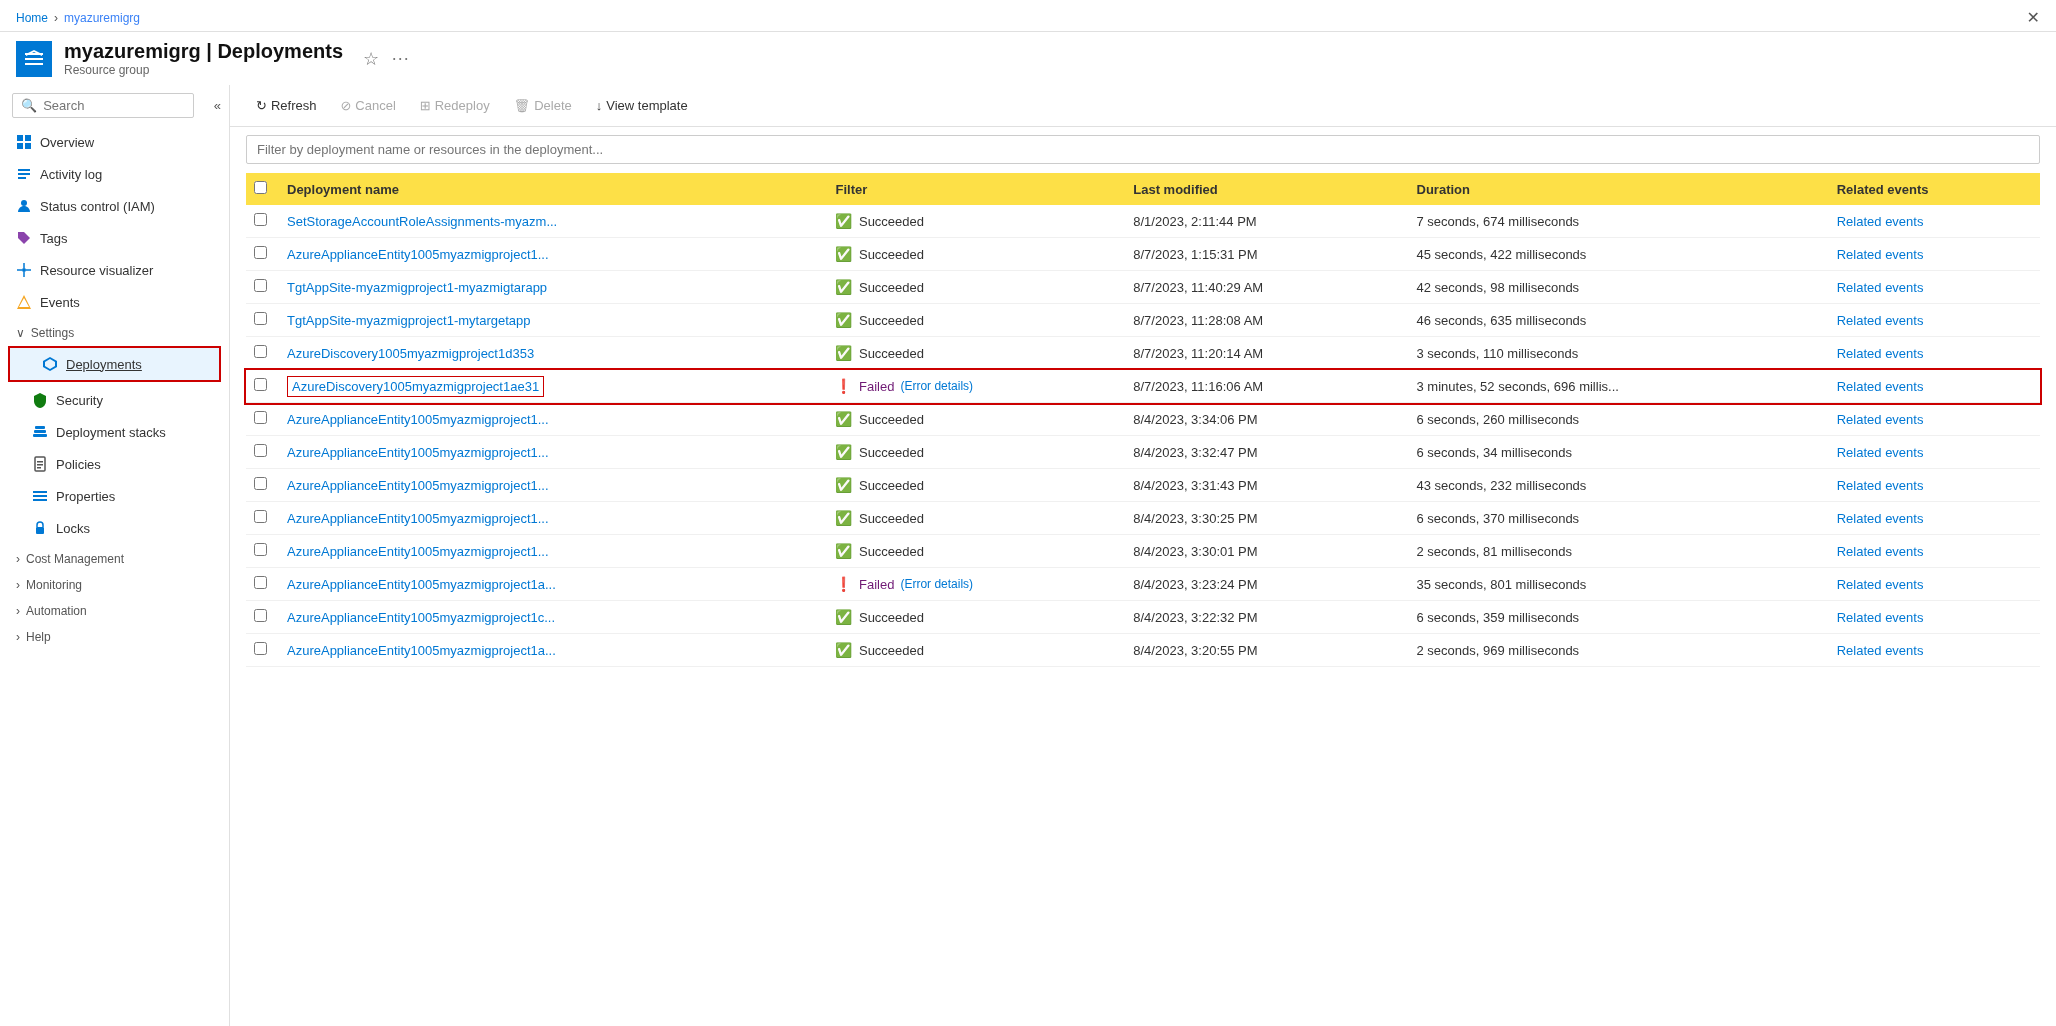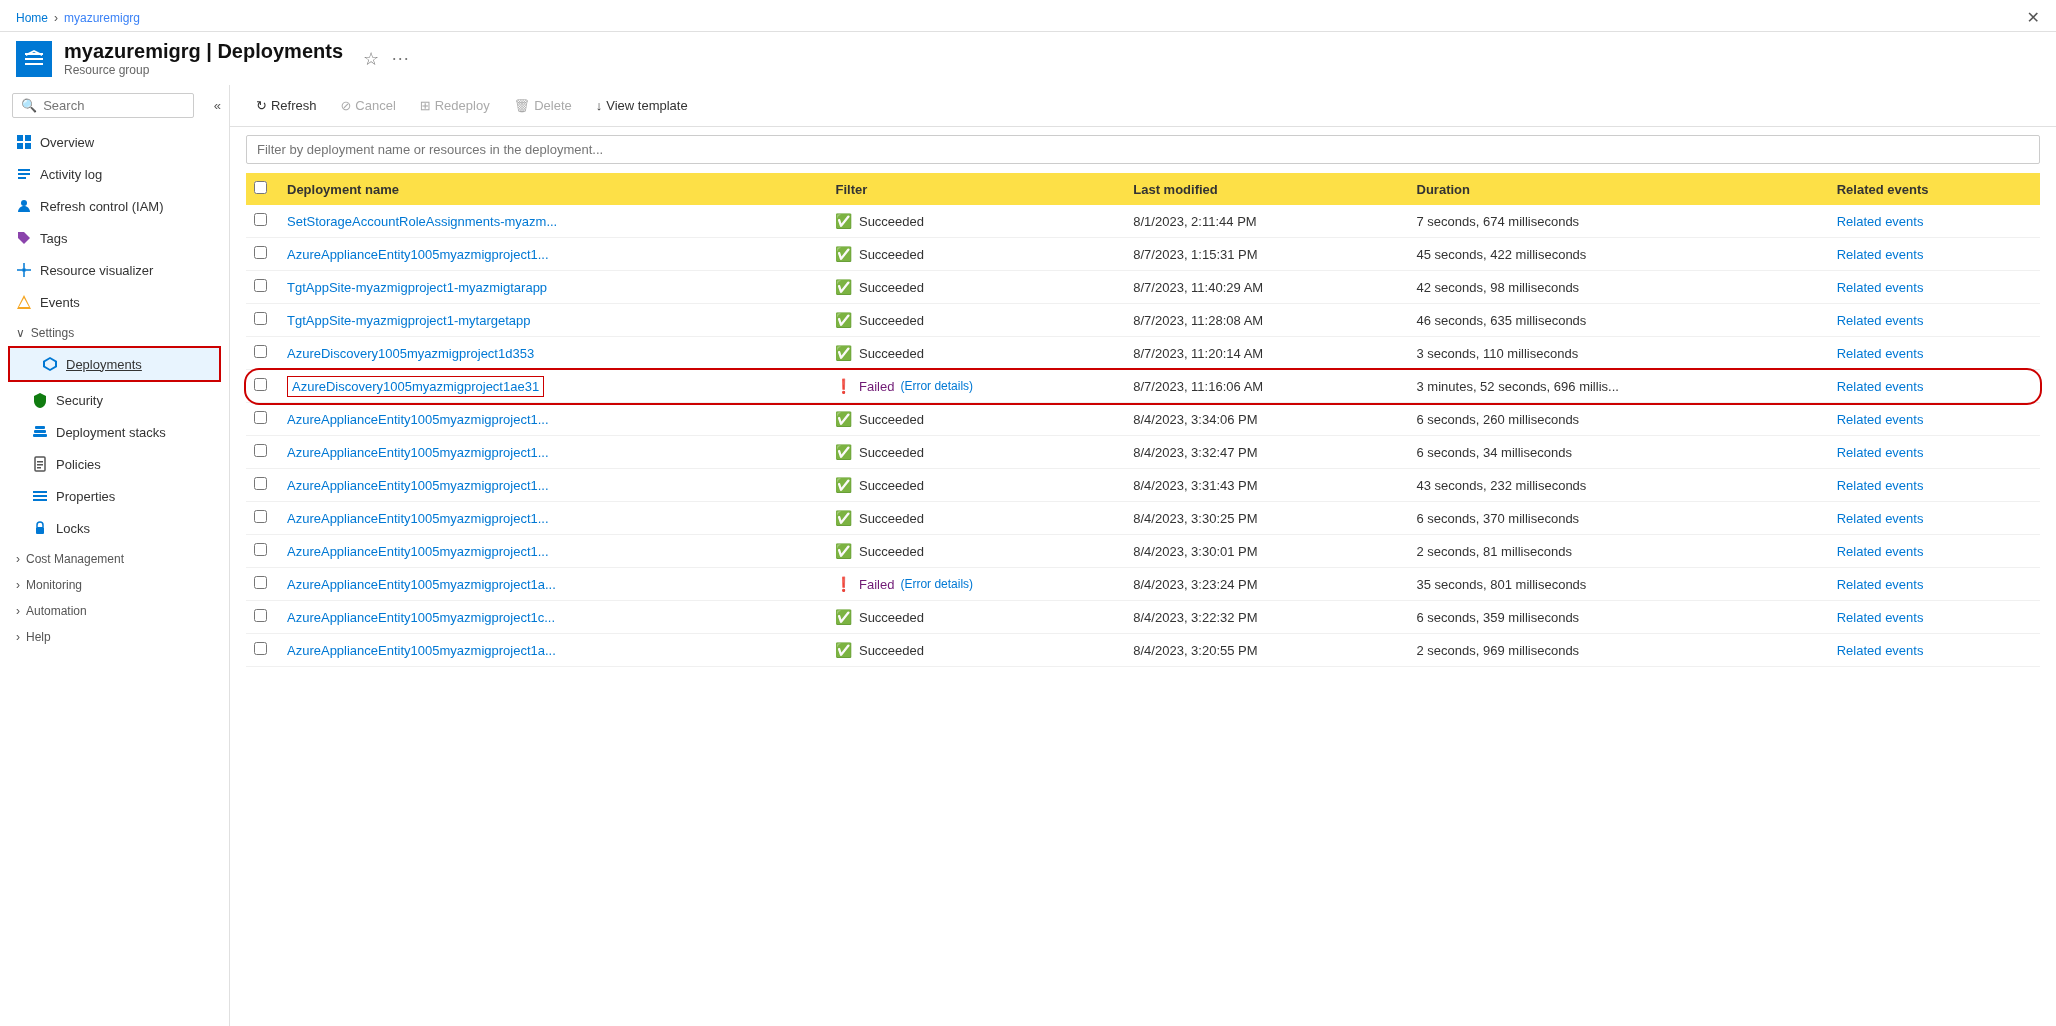--- a/index.html
+++ b/index.html
@@ -129,21 +129,21 @@
       <span>Activity log</span>
     </div>
 
     <div class="sidebar-item">
       <span class="item-icon">
         <svg width="16" height="16" viewBox="0 0 16 16" fill="#0078d4">
             <circle cx="8" cy="5" r="3"></circle>
             <path d="M2 14c0-3.3 2.7-6 6-6s6 2.7 6 6H2z"></path>
           </svg>
       </span>
-      <span>Refresh control (IAM)</span>
+      <span>Status control (IAM)</span>
     </div>
 
     <div class="sidebar-item">
       <span class="item-icon">
         <svg width="16" height="16" viewBox="0 0 16 16" fill="#8b44ac">
             <path d="M2 2l6 0 6 6-6 6-6-6z"></path>
           </svg>
       </span>
       <span>Tags</span>
     </div>
@@ -360,21 +360,21 @@
               <td>
                 <div class="status-cell">
                   <span style="font-size: 14px;">✅</span>
                   <span>Succeeded</span>
                 </div>
               </td>
               <td>8/7/2023, 11:20:14 AM</td>
               <td>3 seconds, 110 milliseconds</td>
               <td><a class="related-link">Related events</a></td>
             </tr>
-            <tr style="outline: rgb(204, 0, 0) solid 2px; border-radius: 13px;">
+            <tr style="outline: rgb(204, 0, 0) solid 2px;">
               <td class="checkbox-cell"><input type="checkbox" style=""></td>
               <td><a class="deployment-link" style="border: 1px solid rgb(204, 0, 0); padding: 2px 4px;">AzureDiscovery1005myazmigproject1ae31</a></td>
               <td>
                 <div class="status-cell">
                   <span style="font-size: 14px;">❗</span>
                   <span class="status-failed">Failed</span>
                   <a class="error-link"> (Error details)</a>
                 </div>
               </td>
               <td>8/7/2023, 11:16:06 AM</td>

